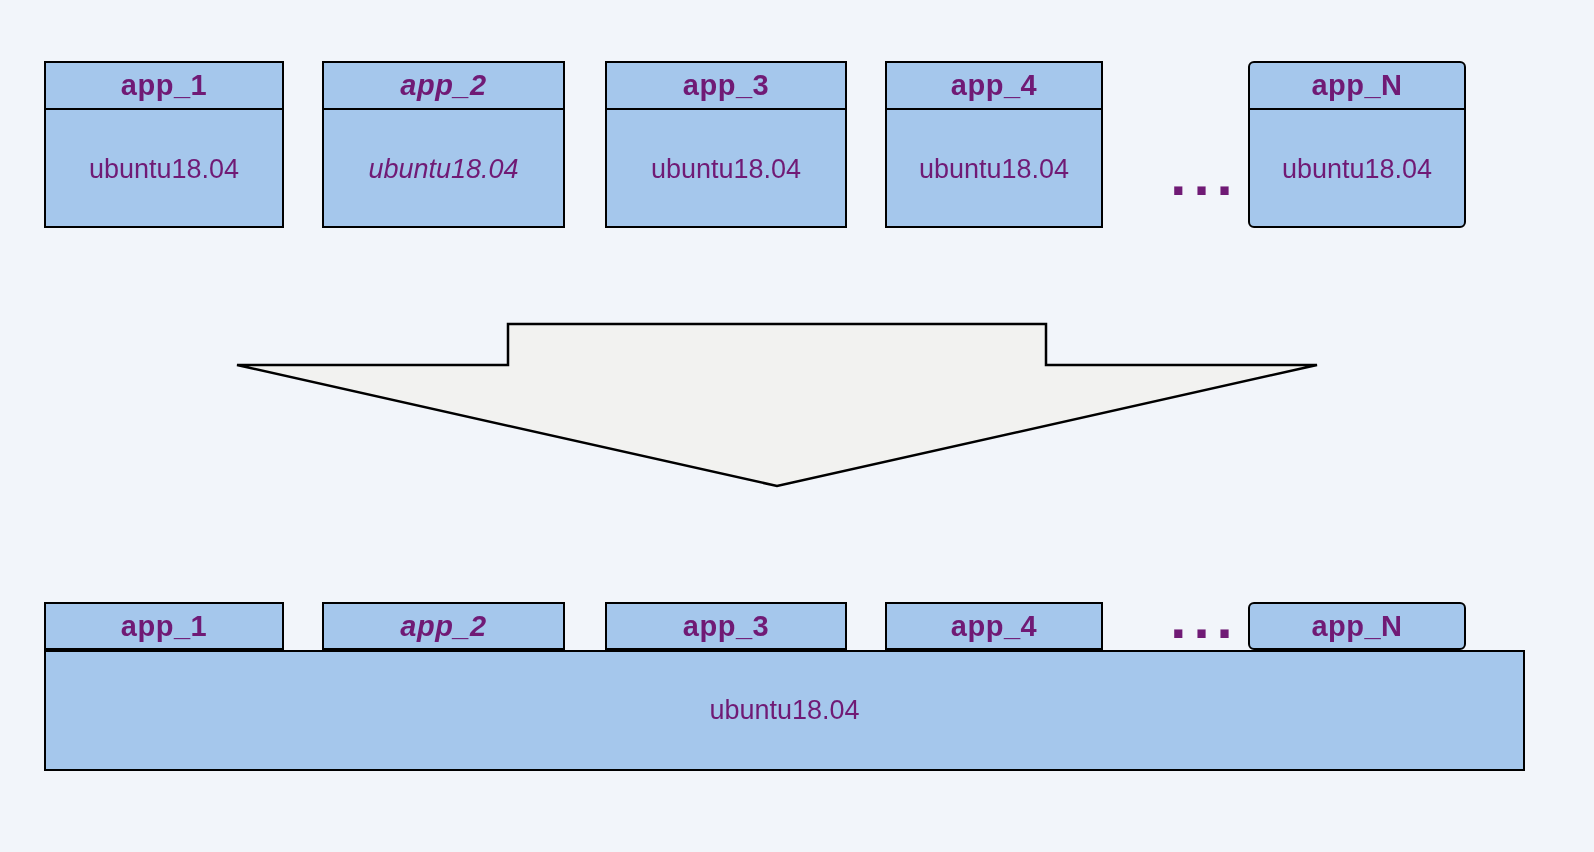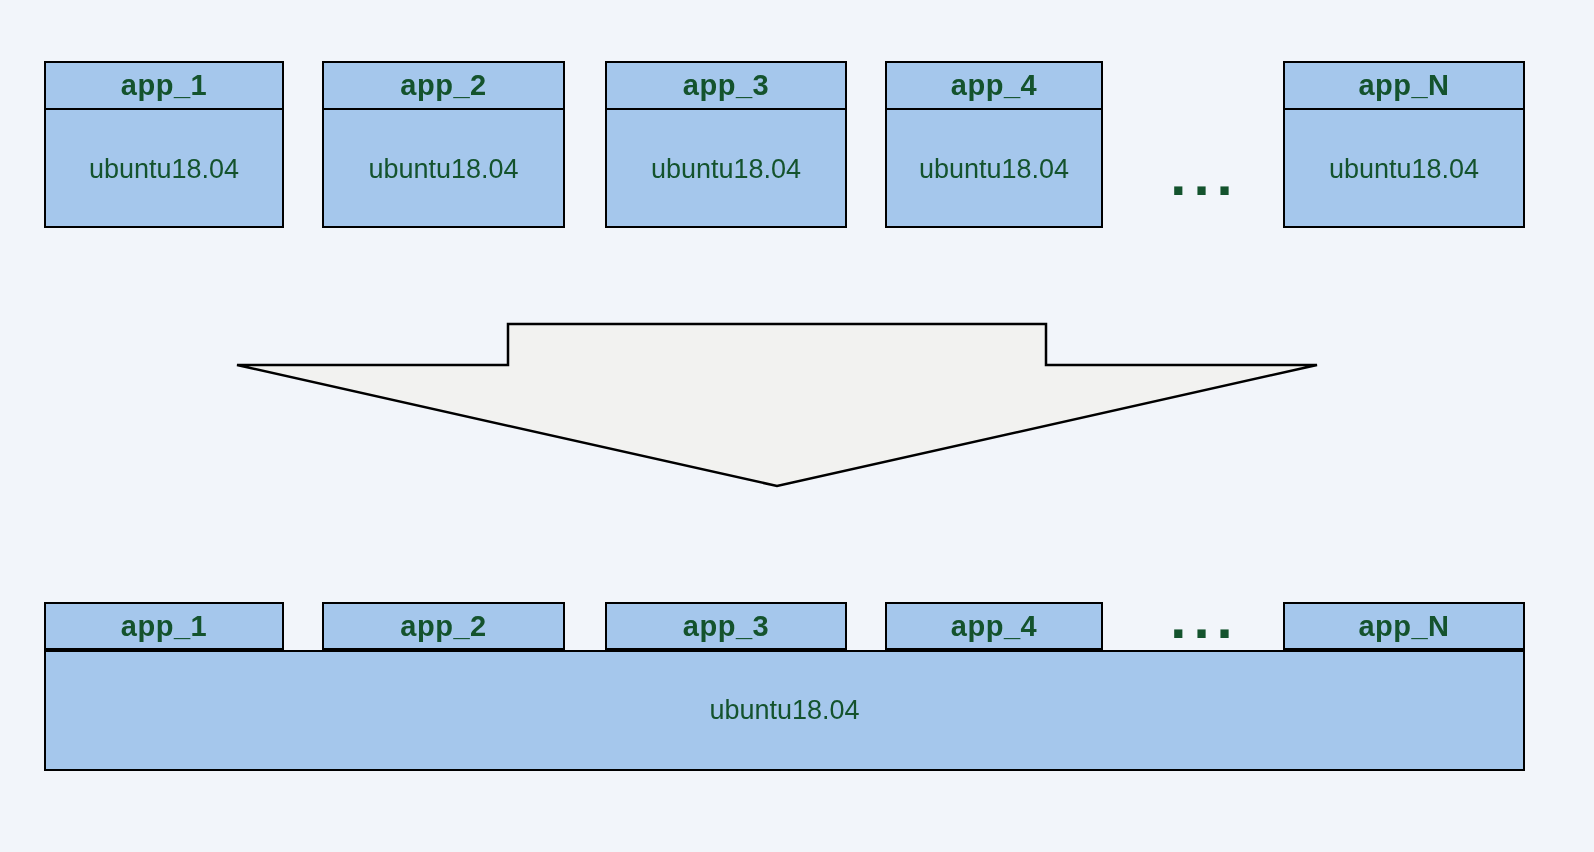--- a/index.html
+++ b/index.html
@@ -6,21 +6,21 @@
     margin: 0;
     padding: 0;
     background: #f2f5fa;
   }
   .canvas {
     position: relative;
     width: 1594px;
     height: 852px;
     background: #f2f5fa;
     font-family: "Liberation Sans", sans-serif;
-    color: #14532d;
+    color: #701a75;
     overflow: hidden;
   }
 
   
   .vm-box {
     position: absolute;
     top: 61px;
     height: 167px;
     background: #a5c7ec;
     border: 2px solid #000;
@@ -90,24 +90,24 @@
     border: 2px solid #000;
     box-sizing: border-box;
     display: flex;
     align-items: center;
     justify-content: center;
     font-size: 27px;
   }
 
   
   .col-1 { left: 44px;   width: 240px; }
-  .col-2 { left: 322px;  width: 243px; }
+  .col-2 { left: 322px;  width: 243px; font-style: italic; }
   .col-3 { left: 605px;  width: 242px; }
   .col-4 { left: 885px;  width: 218px; }
-  .col-5 { left: 1283px; width: 242px; }
+  .col-5 { left: 1248px; width: 218px; border-radius: 6px; }
 </style>
 </head>
 <body>
 
 <div class="canvas">
 
   <div class="vm-box col-1">
     <div class="vm-header">app_1</div>
     <div class="vm-body">ubuntu18.04</div>
   </div>

